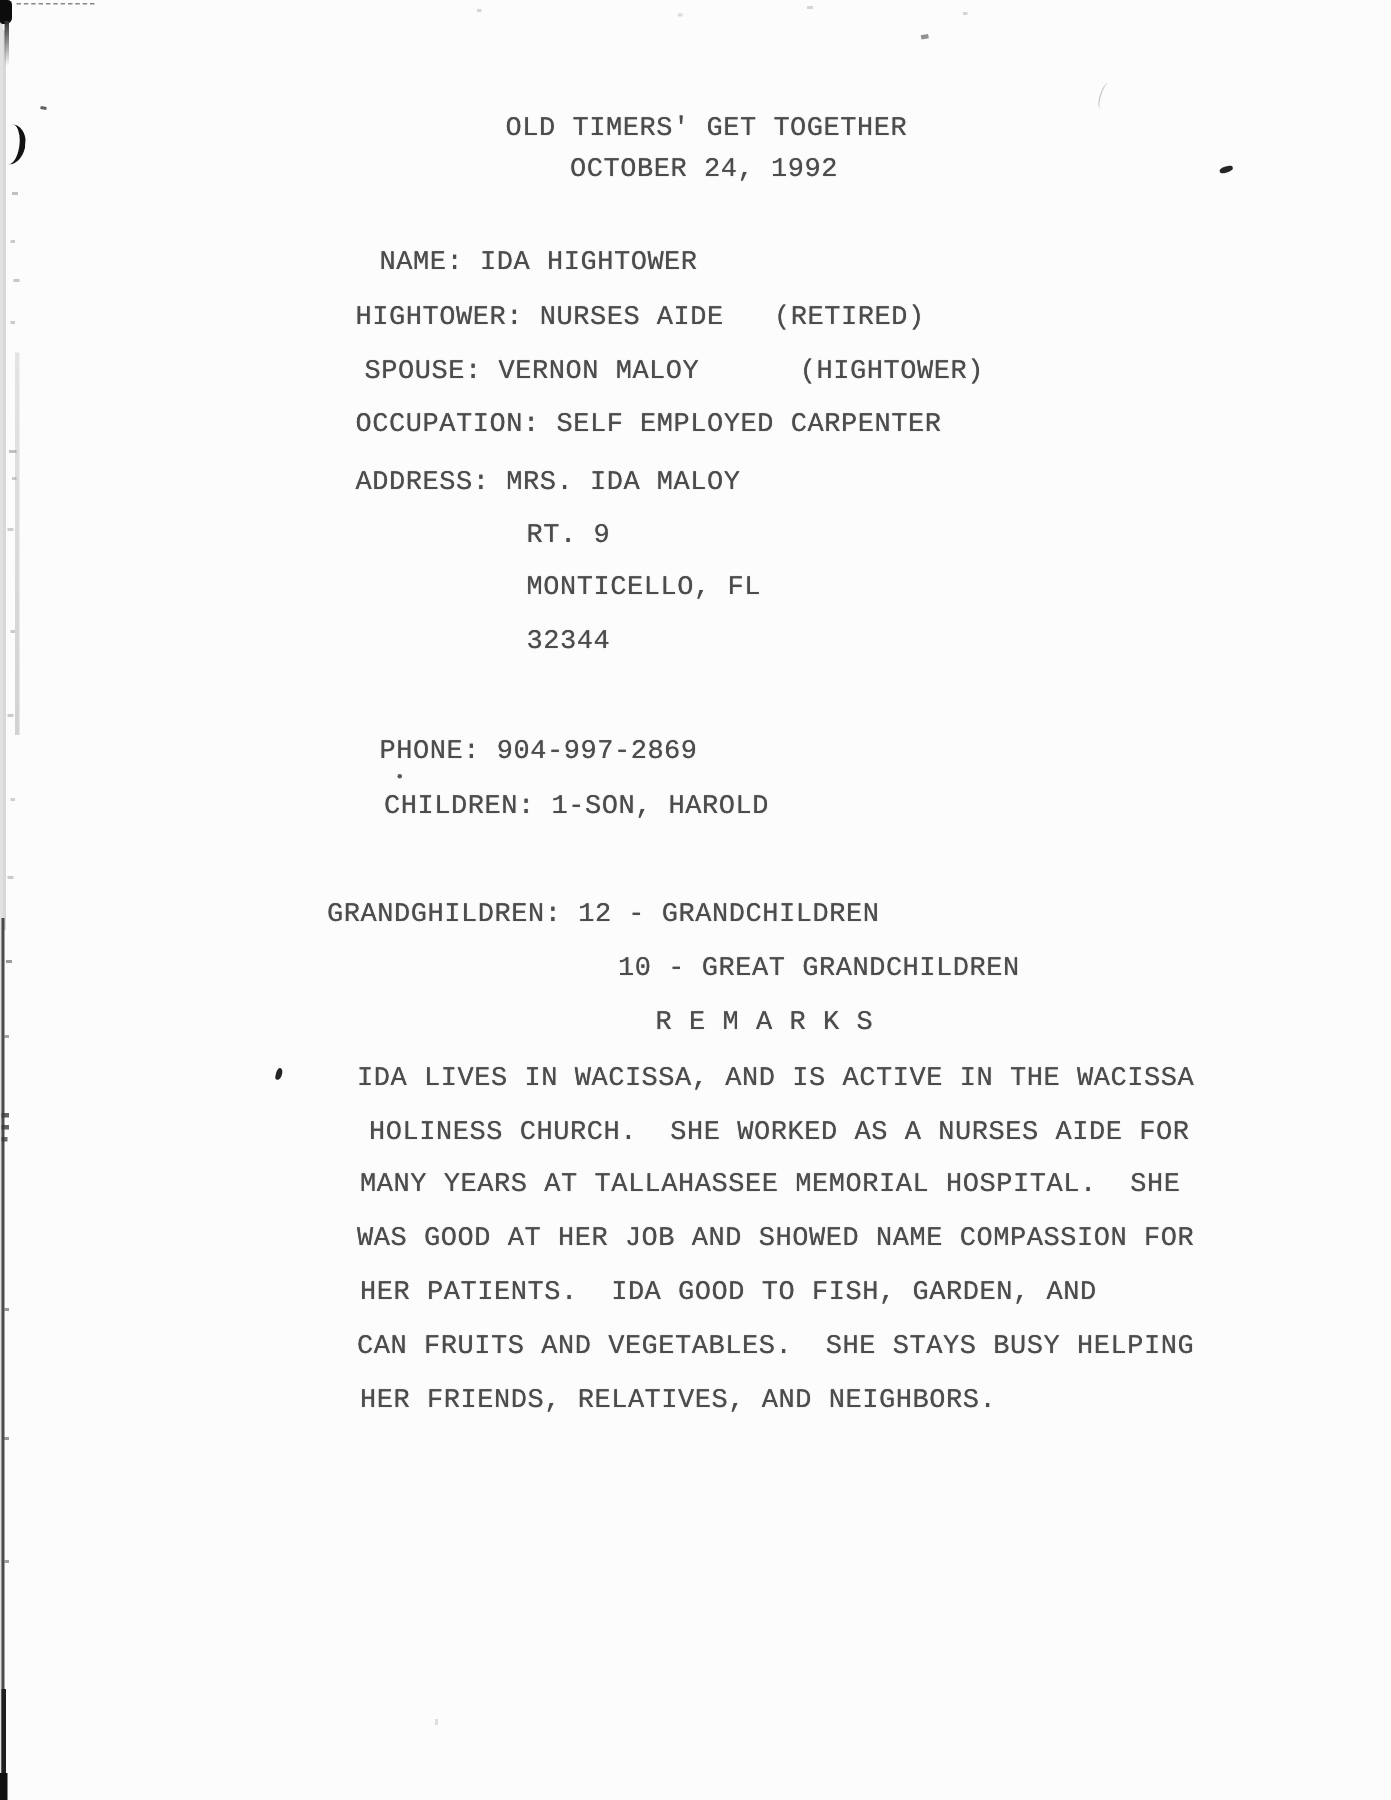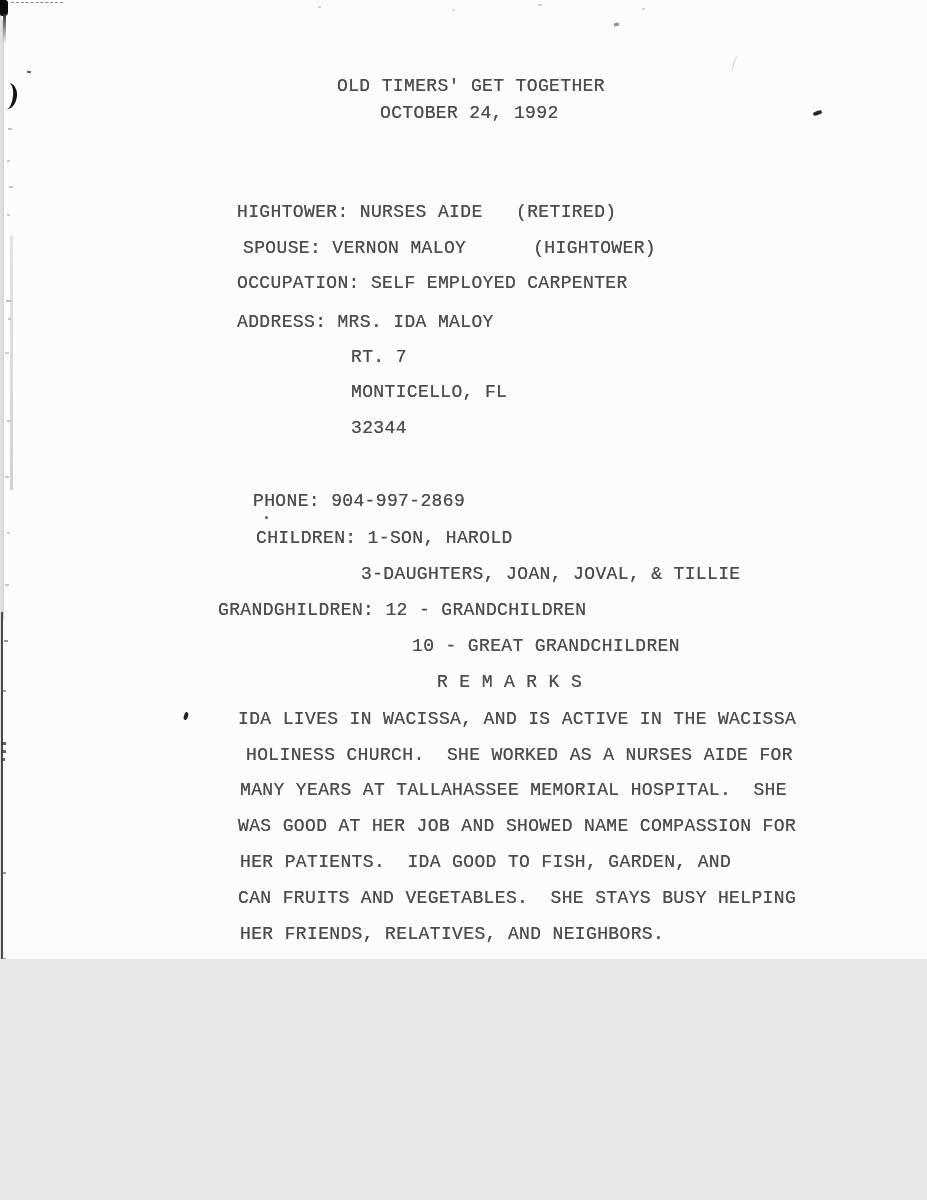--- a/index.html
+++ b/index.html
@@ -1,18 +1,18 @@
 <!DOCTYPE html>
 <html><head>
 <meta charset="utf-8">
 <style>
   html,body{margin:0;padding:0;background:#e8e8e8;}
   .page{
     position:relative;
-    width:927px;height:959px;
+    width:927px;height:1200px;
     background:#fcfcfc;
     overflow:hidden;
     font-family:"Liberation Mono","DejaVu Sans Mono",monospace;
   }
   .tline{
     position:absolute;
     white-space:pre;
     font-size:18px;
     line-height:21px;
     letter-spacing:0.36px;
@@ -40,32 +40,32 @@
   .tick-2872{left:27px;top:71px;width:4px;height:2px;background:#5f5f5f;transform:rotate(8deg);}
 </style>
 </head>
 <body>
 
 <div class="page">
 
   <div class="tline" style="left:337px;top:76px">OLD TIMERS' GET TOGETHER</div>
   <div class="tline" style="left:380px;top:103px">OCTOBER 24, 1992</div>
 
+  <div class="tline" style="left:253px;top:165px">NAME: IDA HIGHTOWER</div>
   <div class="tline" style="left:237px;top:202px">HIGHTOWER: NURSES AIDE   (RETIRED)</div>
   <div class="tline" style="left:243px;top:238px">SPOUSE: VERNON MALOY      (HIGHTOWER)</div>
   <div class="tline" style="left:237px;top:273px">OCCUPATION: SELF EMPLOYED CARPENTER</div>
 
   <div class="tline" style="left:237px;top:312px">ADDRESS: MRS. IDA MALOY</div>
-  <div class="tline" style="left:351px;top:347px">RT. 7</div>
+  <div class="tline" style="left:351px;top:347px">RT. 9</div>
   <div class="tline" style="left:351px;top:382px">MONTICELLO, FL</div>
   <div class="tline" style="left:351px;top:418px">32344</div>
 
   <div class="tline" style="left:253px;top:491px">PHONE: 904-997-2869</div>
   <div class="tline" style="left:256px;top:528px">CHILDREN: 1-SON, HAROLD</div>
-  <div class="tline" style="left:361px;top:564px">3-DAUGHTERS, JOAN, JOVAL, &amp; TILLIE</div>
   <div class="tline" style="left:218px;top:600px">GRANDGHILDREN: 12 - GRANDCHILDREN</div>
   <div class="tline" style="left:412px;top:636px">10 - GREAT GRANDCHILDREN</div>
 
   <div class="tline" style="left:437px;top:672px">R E M A R K S</div>
   <div class="tline" style="left:238px;top:709px">IDA LIVES IN WACISSA, AND IS ACTIVE IN THE WACISSA</div>
   <div class="tline" style="left:240px;top:780px">MANY YEARS AT TALLAHASSEE MEMORIAL HOSPITAL.  SHE</div>
   <div class="tline" style="left:246px;top:745px">HOLINESS CHURCH.  SHE WORKED AS A NURSES AIDE FOR</div>
   <div class="tline" style="left:238px;top:816px">WAS GOOD AT HER JOB AND SHOWED NAME COMPASSION FOR</div>
   <div class="tline" style="left:240px;top:852px">HER PATIENTS.  IDA GOOD TO FISH, GARDEN, AND</div>
   <div class="tline" style="left:238px;top:888px">CAN FRUITS AND VEGETABLES.  SHE STAYS BUSY HELPING</div>

